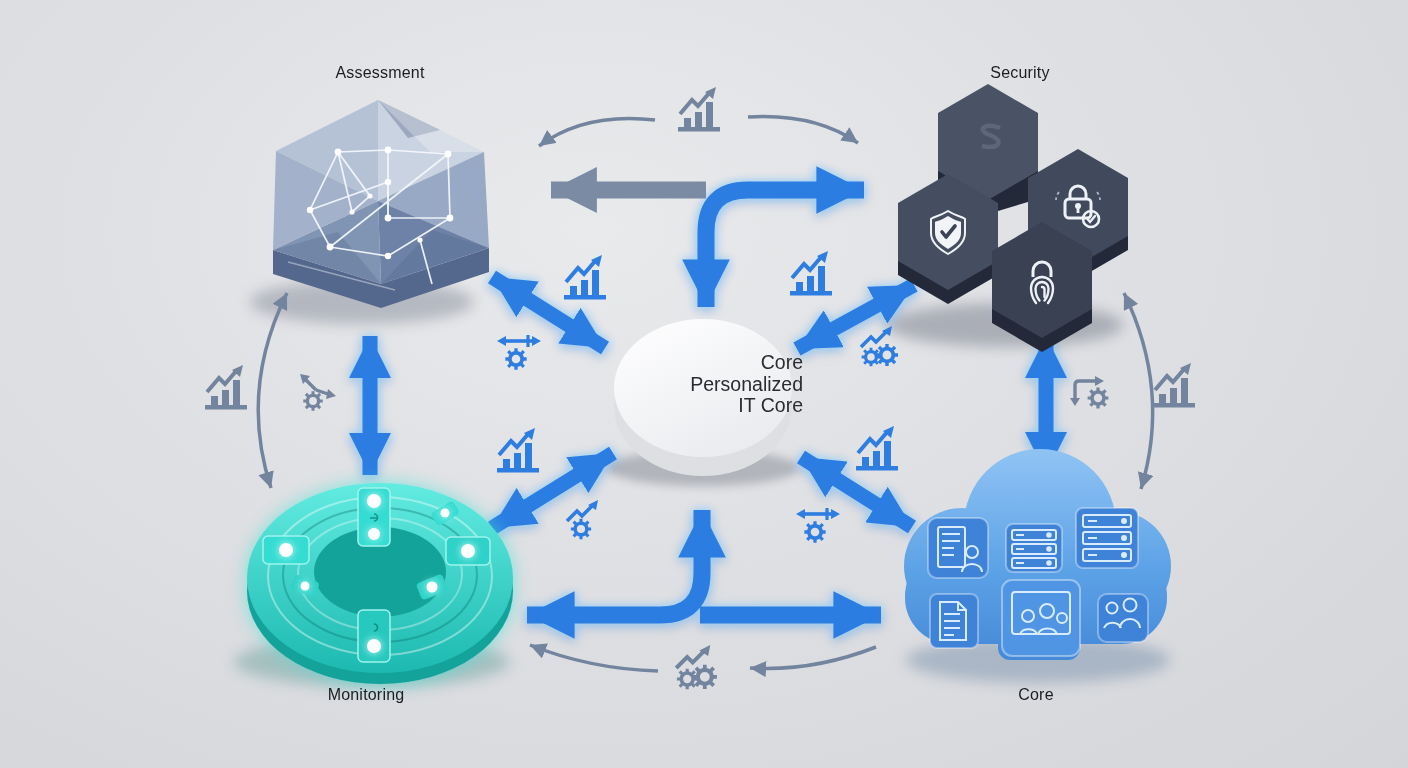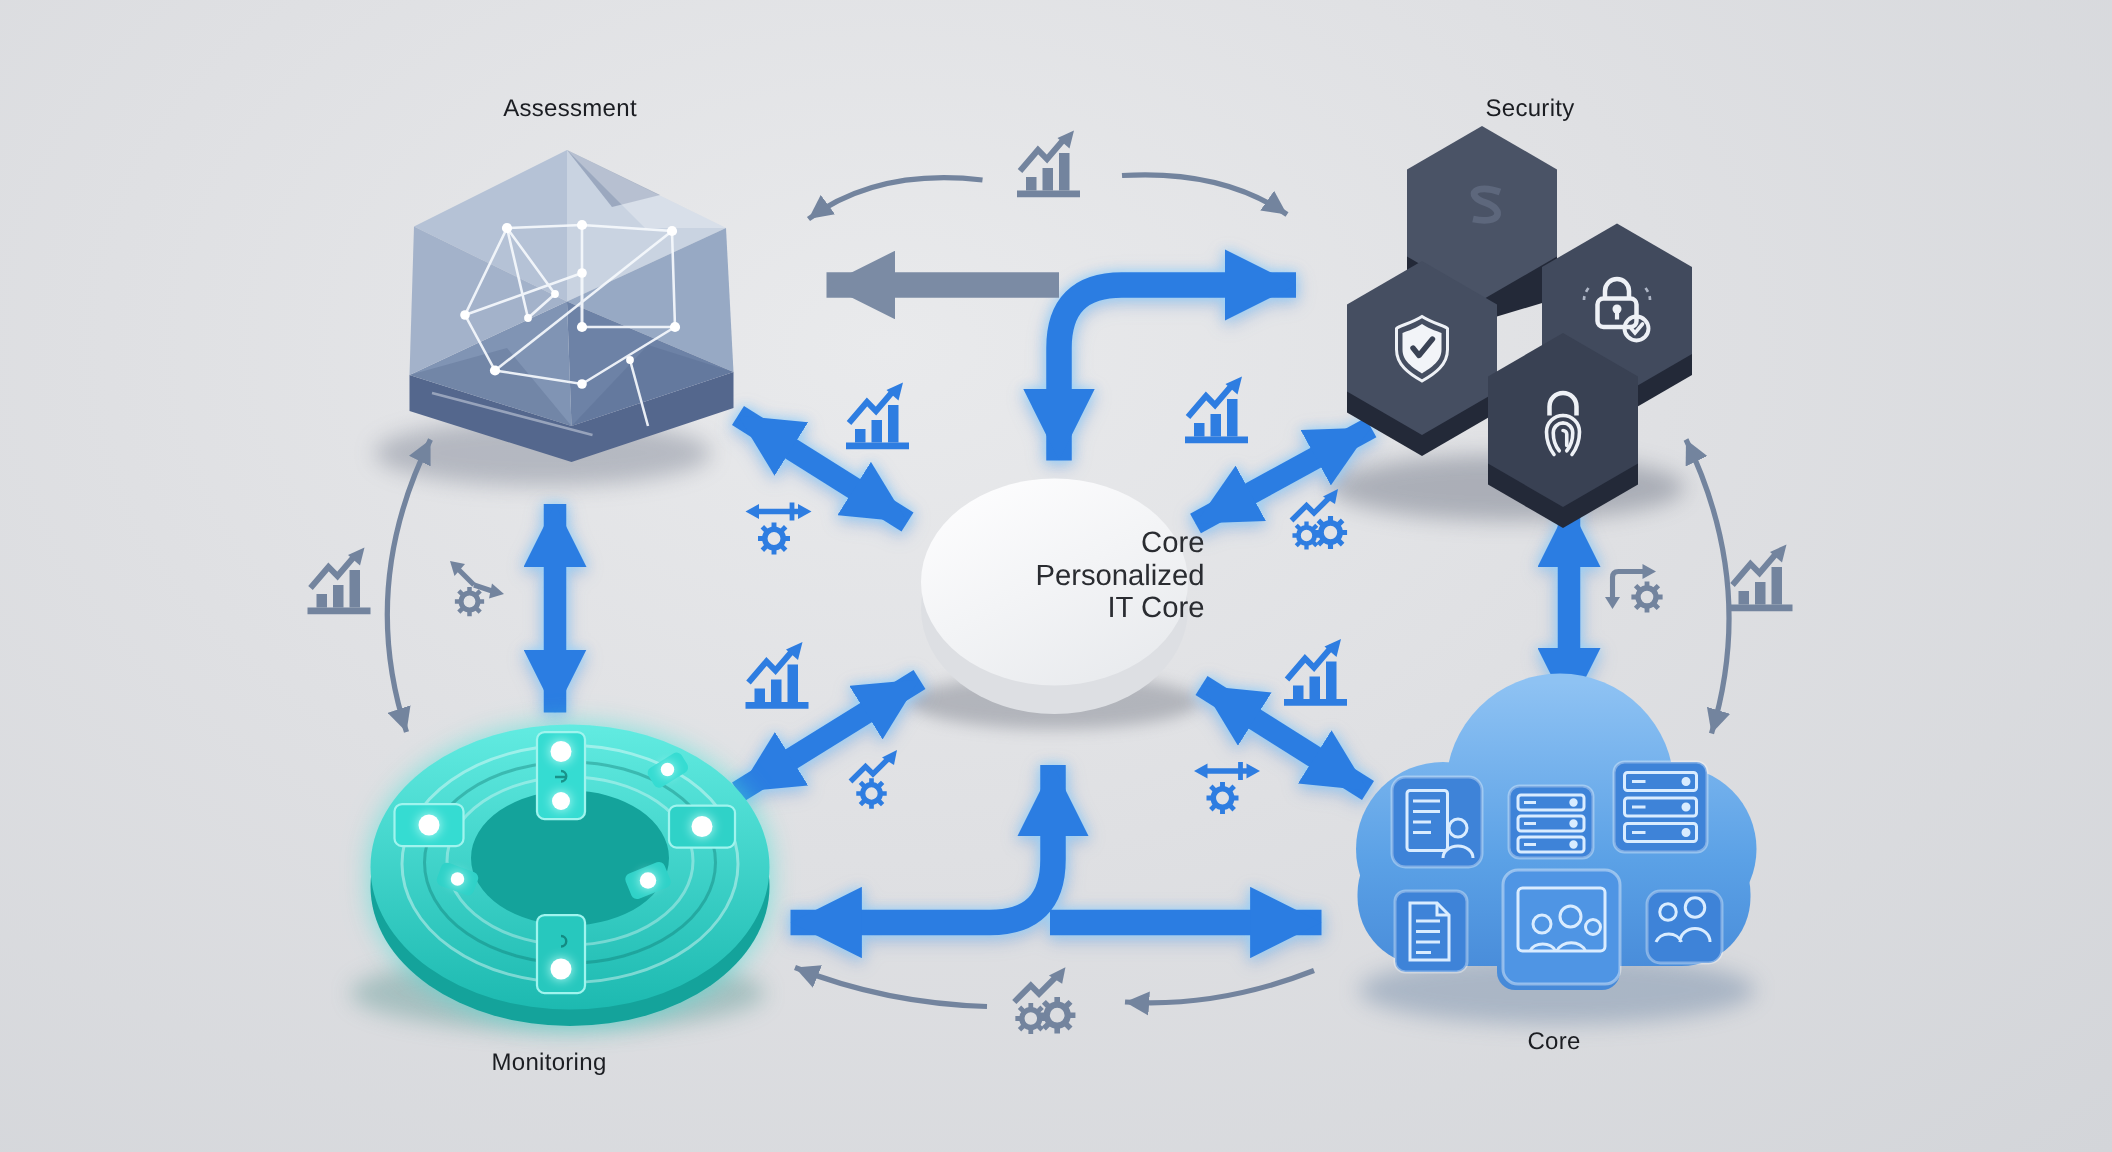--- a/index.html
+++ b/index.html
@@ -318,20 +318,20 @@
   </g>
 
   <g>
     <ellipse cx="703" cy="406" rx="89" ry="70" fill="#dddfe3"></ellipse>
     <ellipse cx="703" cy="388" rx="89" ry="69" fill="url(#discGrad)"></ellipse>
   </g>
 </svg>
 
 <div class="label" style="left:380px;top:64px">Assessment</div>
 <div class="label" style="left:1020px;top:64px">Security</div>
-<div class="label" style="left:366px;top:700px">Monitoring</div>
+<div class="label" style="left:366px;top:686px">Monitoring</div>
 <div class="label" style="left:1036px;top:686px">Core</div>
 <div class="centerText">
   <div>Core</div>
   <div>Personalized</div>
   <div>IT Core</div>
 </div>
 </div>
 
 </body></html>

